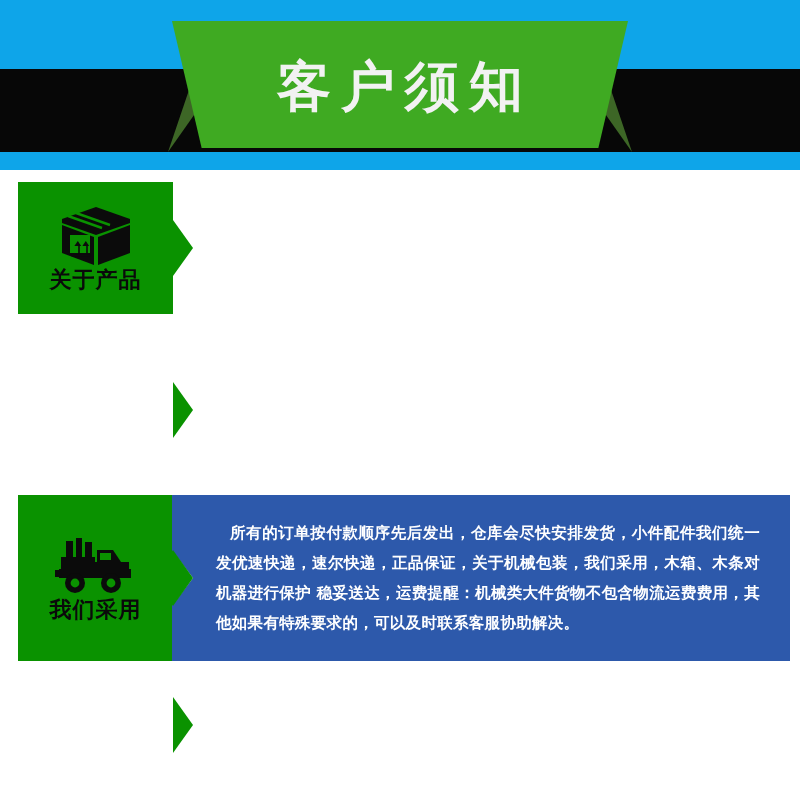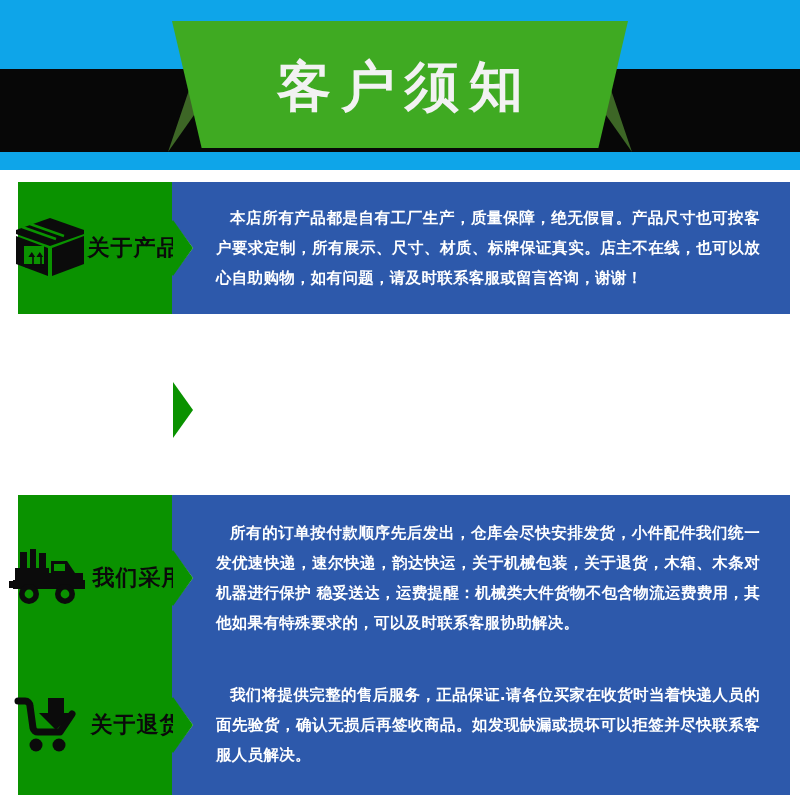--- a/index.html
+++ b/index.html
@@ -89,21 +89,21 @@
   .row-r4 { top: 485px; height: 140px; }
 
   .green-card {
     position: absolute;
     left: 18px;
     top: 0;
     width: 155px;
     height: 100%;
     background: #0a9200;
     display: flex;
-    flex-direction: row;
+    flex-direction: column;
     align-items: center;
     justify-content: center;
     box-sizing: border-box;
   }
   .green-arrow {
     position: absolute;
     left: 173px;
     top: 50%;
     transform: translateY(-50%);
     width: 20px;
@@ -191,23 +191,20 @@
             <path d="M16.4 41 l3.4 -5 l3.4 5 z"></path>
             <path d="M25 46 l3.2 -6 l1.6 0 l0 8.5 l-1.6 0 l0 -8.5 z"></path>
             <path d="M24.4 41 l3.4 -5 l3.4 5 z"></path>
             <rect x="13.5" y="49.5" width="19" height="2"></rect>
           </g>
         </svg>
       </div>
       <div class="green-label">关于产品</div>
     </div>
     <div class="green-arrow"></div>
-    <div class="blue-panel">
-      <div class="blue-text">本店所有产品都是自有工厂生产，质量保障，绝无假冒。产品尺寸也可按客户要求定制，所有展示、尺寸、材质、标牌保证真实。店主不在线，也可以放心自助购物，如有问题，请及时联系客服或留言咨询，谢谢！</div>
-    </div>
   </div>
 
   <div class="row row-r2">
     <div class="green-arrow"></div>
   </div>
 
   <div class="row row-r3">
     <div class="green-card">
       <div class="icon-wrap">
         <svg width="86" height="60" viewBox="0 0 86 60">
@@ -225,39 +222,21 @@
           <circle cx="22" cy="47" r="4.4" fill="#0a9200"></circle>
           <circle cx="58" cy="47" r="10" fill="#0b0b0b"></circle>
           <circle cx="58" cy="47" r="4.4" fill="#0a9200"></circle>
           <rect x="47" y="17" width="11" height="7" fill="#0a9200"></rect>
         </svg>
       </div>
       <div class="green-label">我们采用</div>
     </div>
     <div class="green-arrow"></div>
     <div class="blue-panel">
-      <div class="blue-text">所有的订单按付款顺序先后发出，仓库会尽快安排发货，小件配件我们统一发优速快递，速尔快递，韵达快运，关于机械包装，关于退货，木箱、木条对机器进行保护 稳妥送达，运费提醒：机械类大件货物不包含物流运费费用，其他如果有特殊要求的，可以及时联系客服协助解决。</div>
+      <div class="blue-text">所有的订单按付款顺序先后发出，仓库会尽快安排发货，小件配件我们统一发优速快递，速尔快递，正品保证，关于机械包装，我们采用，木箱、木条对机器进行保护 稳妥送达，运费提醒：机械类大件货物不包含物流运费费用，其他如果有特殊要求的，可以及时联系客服协助解决。</div>
     </div>
   </div>
 
   <div class="row row-r4">
-    <div class="green-card">
-      <div class="icon-wrap">
-        <svg width="82" height="60" viewBox="0 0 82 60">
-          <g fill="none" stroke="#0b0b0b" stroke-width="7" stroke-linecap="round" stroke-linejoin="round">
-            <path d="M9 7 h7 a5 5 0 0 1 5 5 l3 22 a5 5 0 0 0 5 4 h22 l12 -18"></path>
-          </g>
-          <g fill="#0b0b0b">
-            <path d="M41 3 l16 0 l0 15 l9 0 l-17 17 l-17 -17 l9 0 z" transform="translate(-2,1)"></path>
-          </g>
-          <circle cx="27" cy="51" r="6.5" fill="#0b0b0b"></circle>
-          <circle cx="50" cy="51" r="6.5" fill="#0b0b0b"></circle>
-        </svg>
-      </div>
-      <div class="green-label">关于退货</div>
-    </div>
-    <div class="green-arrow"></div>
-    <div class="blue-panel">
-      <div class="blue-text">我们将提供完整的售后服务，正品保证.请各位买家在收货时当着快递人员的面先验货，确认无损后再签收商品。如发现缺漏或损坏可以拒签并尽快联系客服人员解决。</div>
-    </div>
+    <div class="green-arrow"></div>
   </div>
 
 </div>
 
 </body></html>

